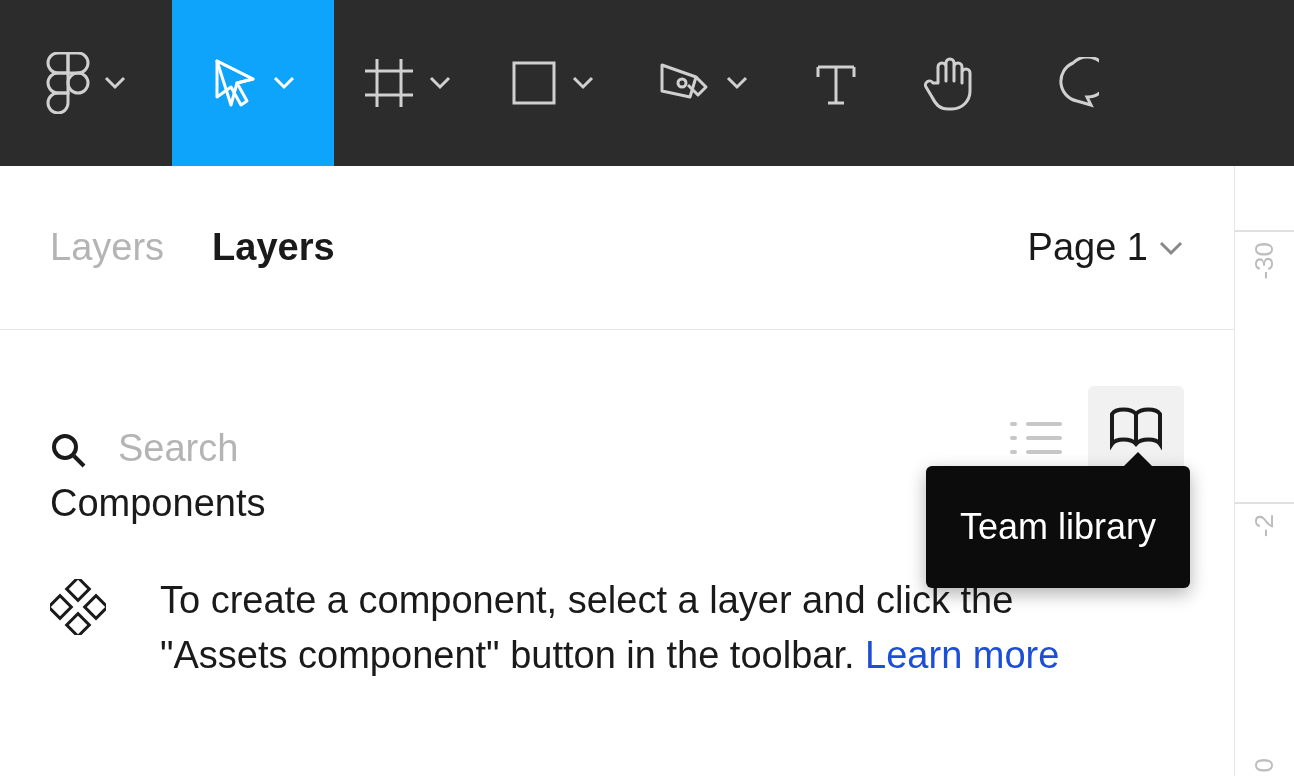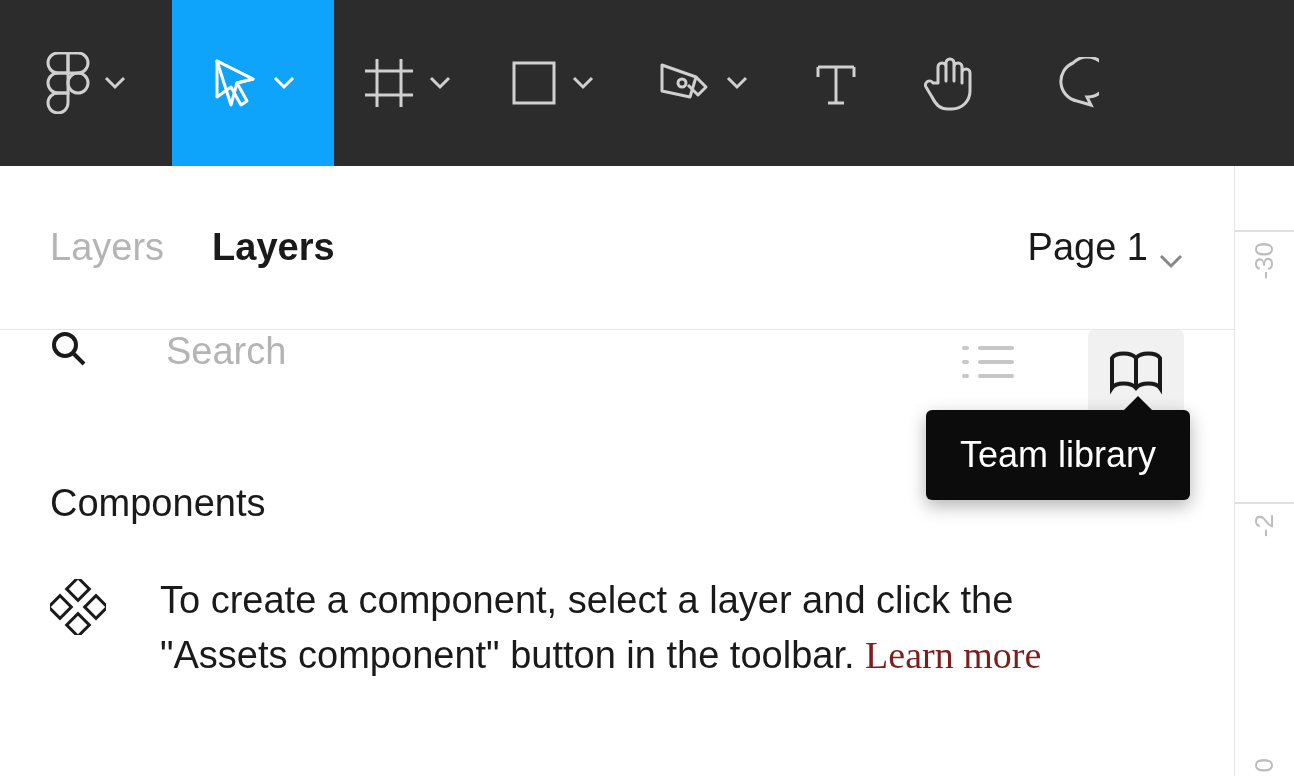--- a/index.html
+++ b/index.html
@@ -37,30 +37,29 @@
     display: flex;
     align-items: center;
     height: 164px;
     padding: 0 50px;
     border-bottom: 1px solid #e6e6e6;
   }
   .tab { font-size: 38px; margin-right: 48px; cursor: pointer; }
   .tab.inactive { color: #b4b4b4; font-weight: 400; }
   .tab.active { color: #1a1a1a; font-weight: 700; }
   .spacer { flex: 1; }
-  .page-selector { display: flex; align-items: flex-end; font-size: 38px; color: #1a1a1a; cursor: pointer; }
+  .page-selector { display: flex; align-items: center; font-size: 38px; color: #1a1a1a; cursor: pointer; }
   .page-selector .chev { margin-left: 10px; color: #888; display:inline-flex; }
   
   
   .search-row {
     display: flex;
-    align-items: flex-start;
+    align-items: flex-end;
     height: 140px;
     padding: 0 50px 0 50px;
-    gap: 48px;
   }
   .search-icon { display:inline-flex; margin-right: 30px; }
   .search-input {
     border: none; outline: none;
     font-size: 38px; color: #333;
     flex: 1;
     background: transparent;
   }
   .search-input::placeholder { color: #b4b4b4; }
   .list-view-btn { display:inline-flex; padding: 12px; margin-right: 14px; cursor:pointer; color:#c7c7c7;}
@@ -75,41 +74,41 @@
   }
   
   
   .tooltip {
     position: absolute;
     top: 80px;
     right: -6px;
     background: #0c0c0c;
     color: #fff;
     font-size: 36px;
-    padding: 24px 34px;
+    padding: 40px 34px;
     border-radius: 6px;
     white-space: nowrap;
     box-shadow: 0 6px 18px rgba(0,0,0,.3);
   }
   .tooltip::before {
     content:"";
     position:absolute;
     top:-14px; right:38px;
     border-left:14px solid transparent;
     border-right:14px solid transparent;
     border-bottom:14px solid #0c0c0c;
   }
   
   
   .components-section { padding: 12px 50px 0 50px; }
   .components-title { font-size: 38px; font-weight: 400; color:#1a1a1a; margin-bottom: 48px;}
   .hint-row { display:flex; align-items: flex-start; }
   .hint-icon { display:inline-flex; margin-right: 54px; margin-top: 6px;}
   .hint-text { font-size: 38px; line-height: 1.45; color:#1a1a1a; max-width: 990px;}
-  .hint-link { color:#7f1d1d; cursor:pointer;font-family:Liberation Serif, serif; }
+  .hint-link { color:#1d4ed8; cursor:pointer; }
   
   
   .ruler {
     position:absolute;
     top:166px; right:0; bottom:0;
     width: 60px;
     background: #fff;
     border-left: 1px solid #e6e6e6;
     overflow: hidden;
   }

